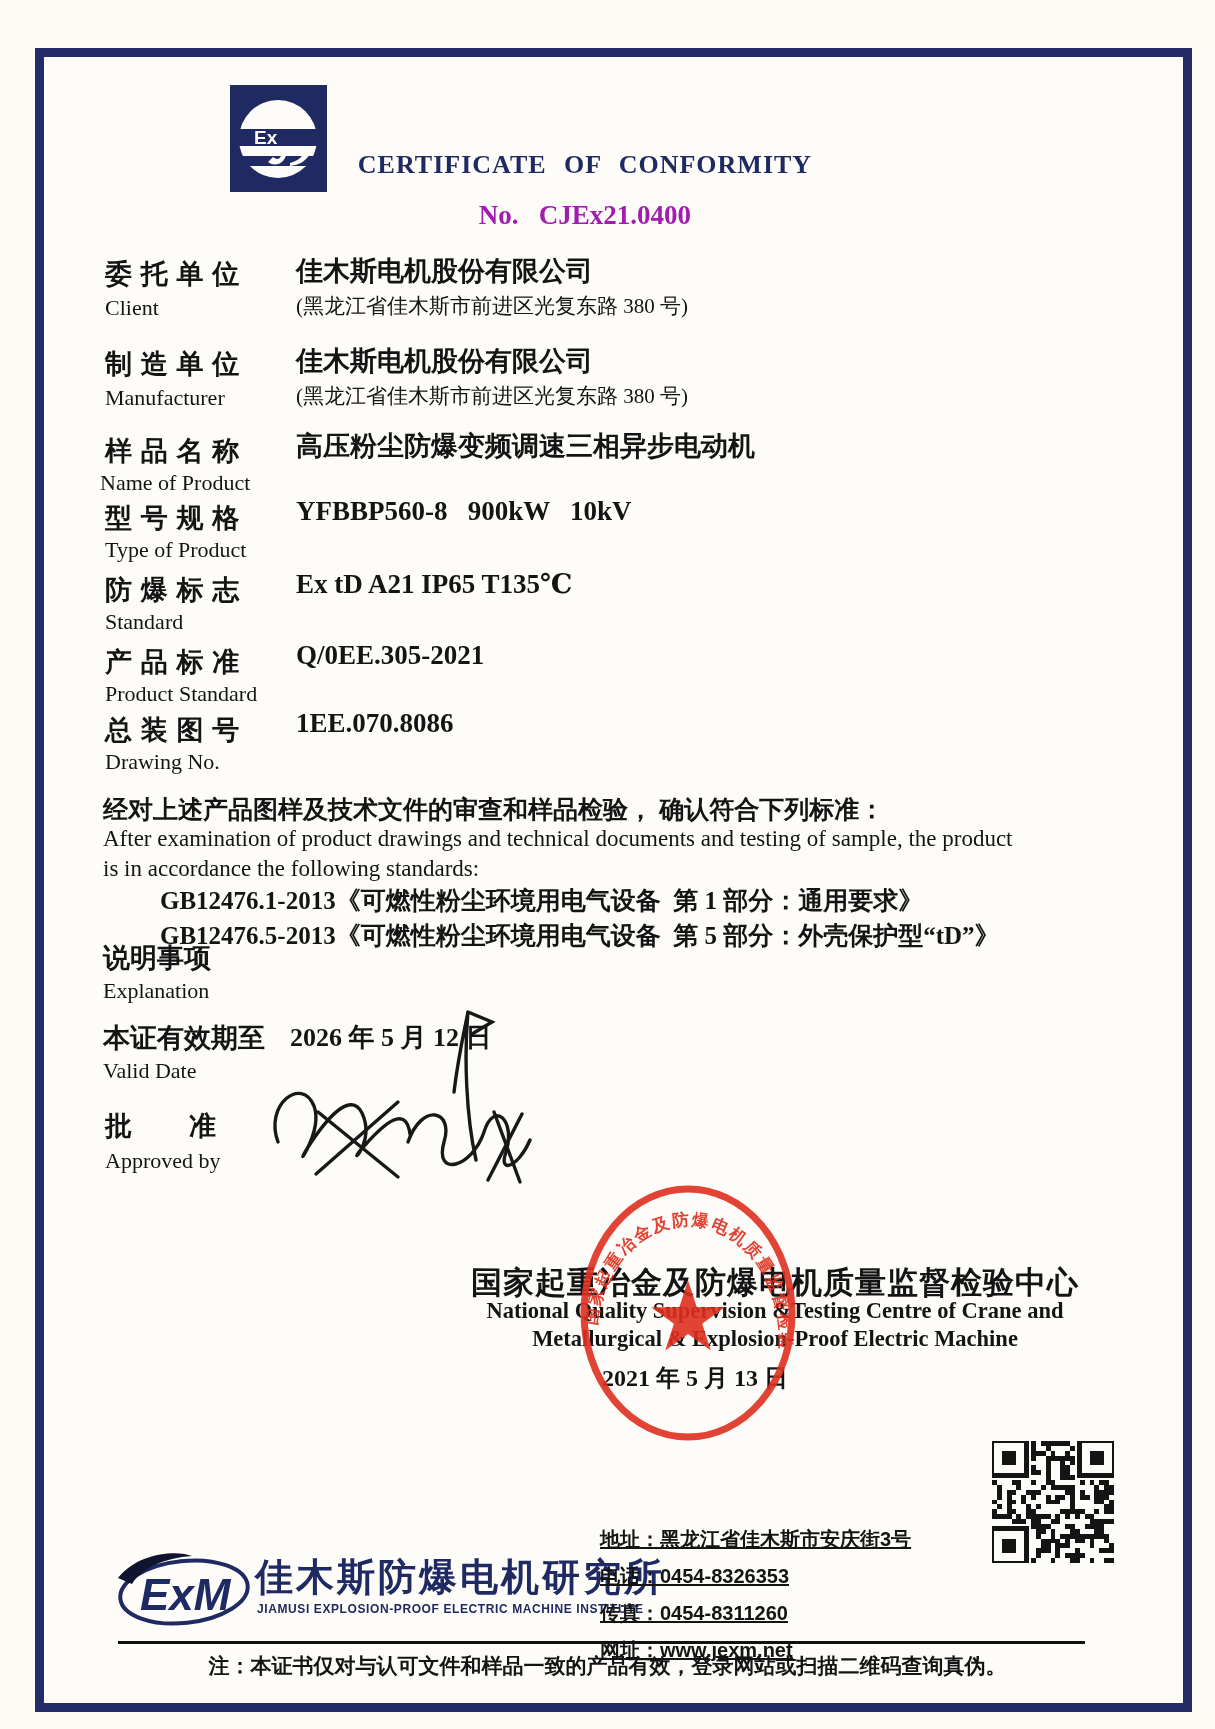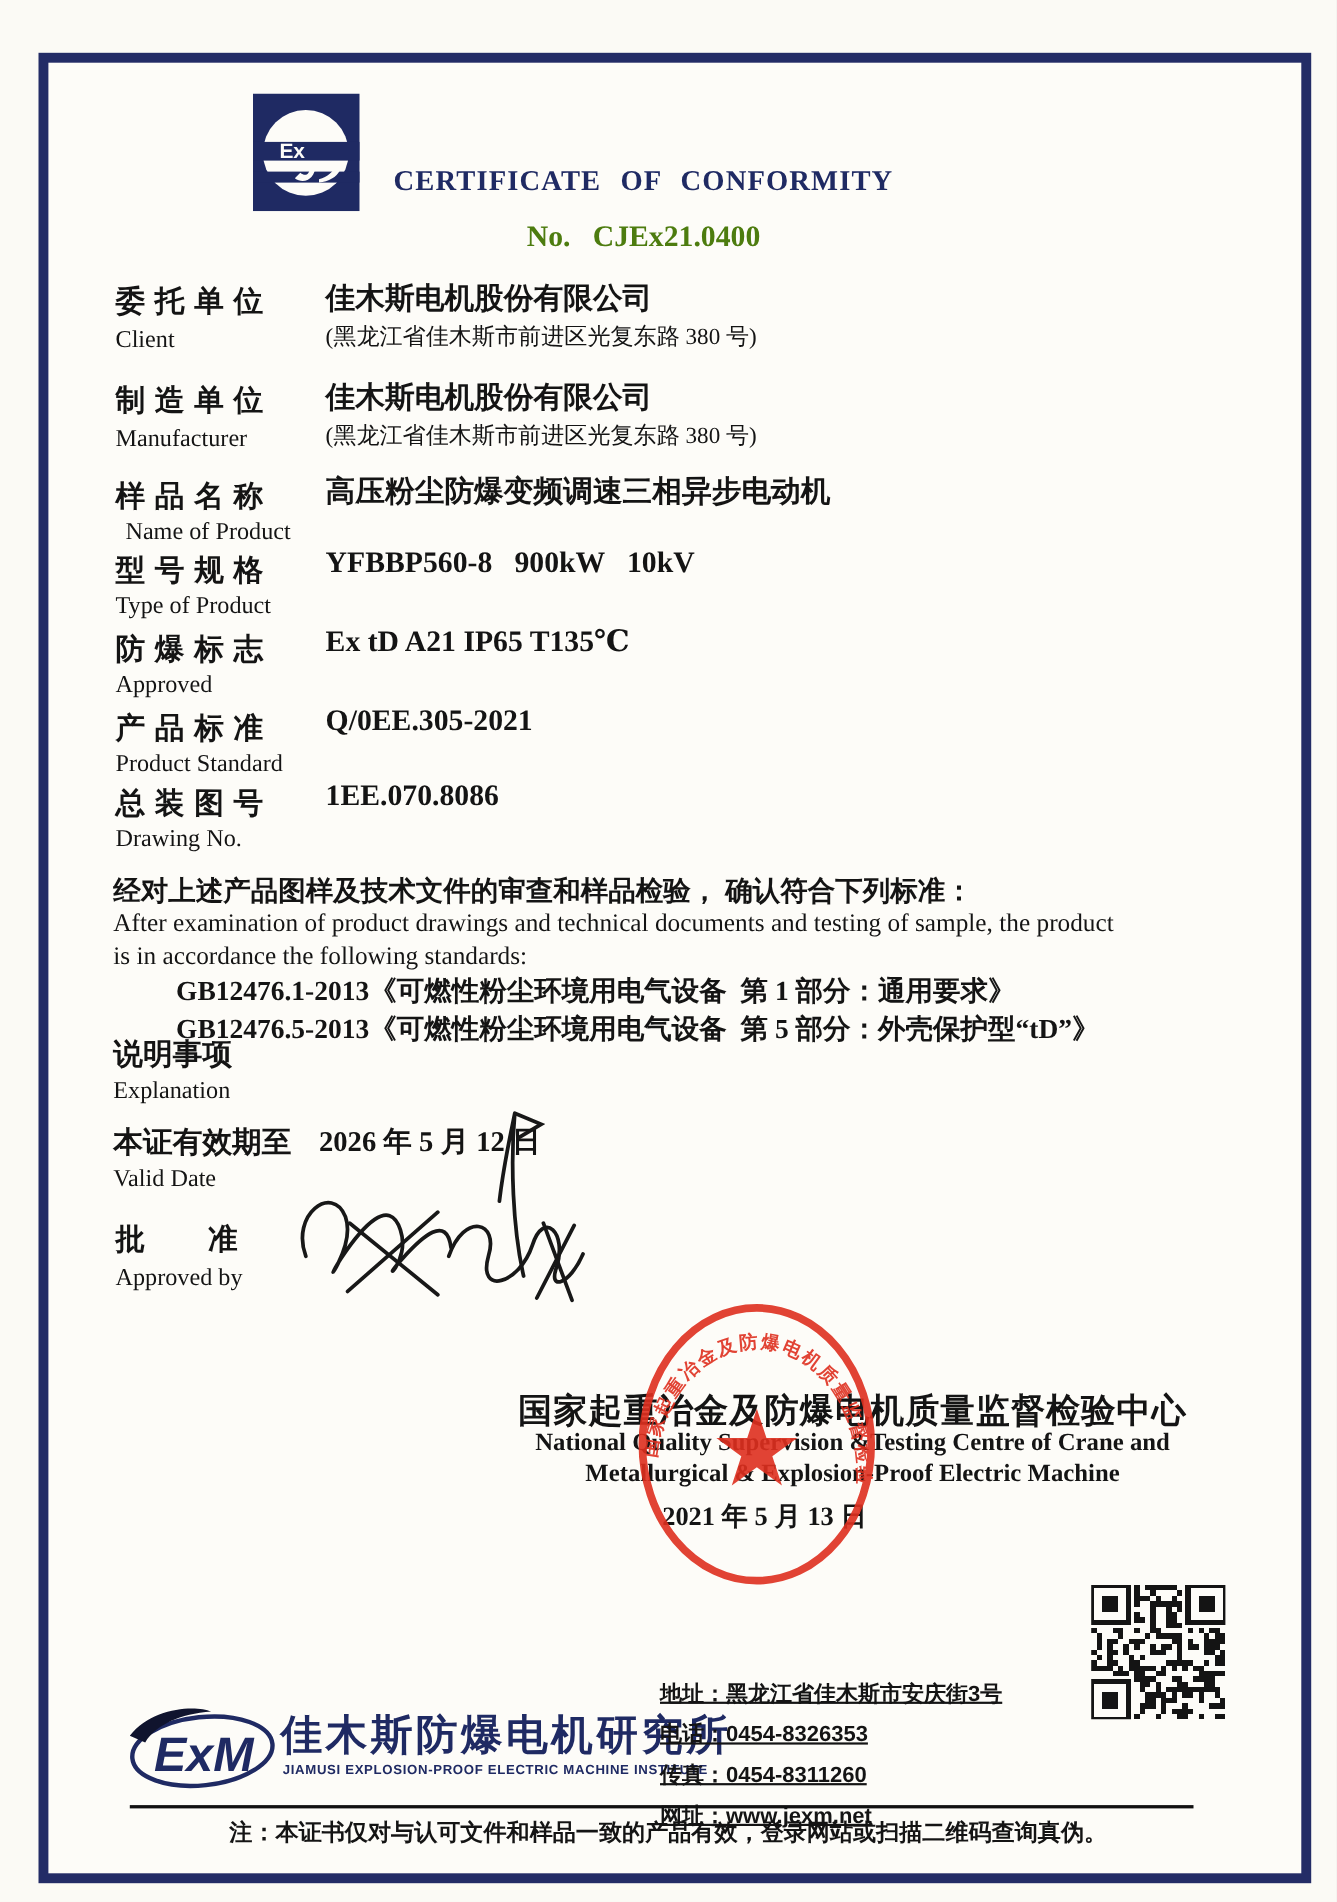--- a/index.html
+++ b/index.html
@@ -5,21 +5,21 @@
   html,body{margin:0;padding:0;background:#efeee9;}
   .page{position:relative;width:1215px;height:1729px;background:#fbfaf5;overflow:hidden;
         font-family:"Liberation Serif","DejaVu Serif",serif;color:#141414;}
   .frame{position:absolute;left:35px;top:48px;width:1139px;height:1646px;
          border:9px solid #232c66;background:#fdfcf8;}
   .abs{position:absolute;}
   .navy{color:#1f2a63;}
   .title-cn{font-family:"Liberation Sans","DejaVu Sans",sans-serif;font-weight:700;
             font-size:52px;letter-spacing:10px;color:#1f2a63;white-space:pre;}
   .title-en{font-weight:700;font-size:26px;letter-spacing:1px;word-spacing:10px;color:#1f2a63;}
-  .cert-no{font-weight:700;font-size:27px;color:#4d7c0f;white-space:pre;}
+  .cert-no{font-weight:700;font-size:27px;color:#a21caf;white-space:pre;}
   .lab-cn{font-size:27px;font-weight:600;letter-spacing:1px;white-space:pre;}
   .lab-en{font-size:22px;}
   .val{font-size:27px;font-weight:700;white-space:pre;}
   .sub{font-size:21px;font-weight:500;white-space:pre;}
   .stmt-cn{font-size:25px;font-weight:600;white-space:pre;}
   .stmt-en{font-size:23px;}
   .std{font-size:25px;font-weight:600;white-space:pre;}
   .issuer-cn{font-size:31px;font-weight:700;letter-spacing:1px;}
   .issuer-en{font-size:22.5px;font-weight:700;}
   .issuer-date{font-size:24px;font-weight:600;}
@@ -56,29 +56,29 @@
   <div class="abs lab-en" style="left:105px;top:295px;">Client</div>
   <div class="abs val" style="left:296px;top:253px;">佳木斯电机股份有限公司</div>
   <div class="abs sub" style="left:296px;top:292px;">(黑龙江省佳木斯市前进区光复东路 380 号)</div>
 
   <div class="abs lab-cn" style="left:105px;top:346px;">制 造 单 位</div>
   <div class="abs lab-en" style="left:105px;top:385px;">Manufacturer</div>
   <div class="abs val" style="left:296px;top:343px;">佳木斯电机股份有限公司</div>
   <div class="abs sub" style="left:296px;top:382px;">(黑龙江省佳木斯市前进区光复东路 380 号)</div>
 
   <div class="abs lab-cn" style="left:105px;top:433px;">样 品 名 称</div>
-  <div class="abs lab-en" style="left:114px;top:470px;">Name of Product</div>
+  <div class="abs lab-en" style="left:100px;top:470px;">Name of Product</div>
   <div class="abs val" style="left:296px;top:428px;">高压粉尘防爆变频调速三相异步电动机</div>
 
   <div class="abs lab-cn" style="left:105px;top:500px;">型 号 规 格</div>
   <div class="abs lab-en" style="left:105px;top:537px;">Type of Product</div>
   <div class="abs val" style="left:296px;top:496px;font-family:'Liberation Serif',serif;">YFBBP560-8   900kW   10kV</div>
 
   <div class="abs lab-cn" style="left:105px;top:572px;">防 爆 标 志</div>
-  <div class="abs lab-en" style="left:105px;top:609px;">Approved</div>
+  <div class="abs lab-en" style="left:105px;top:609px;">Standard</div>
   <div class="abs val" style="left:296px;top:568px;">Ex tD A21 IP65 T135℃</div>
 
   <div class="abs lab-cn" style="left:105px;top:644px;">产 品 标 准</div>
   <div class="abs lab-en" style="left:105px;top:681px;">Product Standard</div>
   <div class="abs val" style="left:296px;top:640px;">Q/0EE.305-2021</div>
 
   <div class="abs lab-cn" style="left:105px;top:712px;">总 装 图 号</div>
   <div class="abs lab-en" style="left:105px;top:749px;">Drawing No.</div>
   <div class="abs val" style="left:296px;top:708px;">1EE.070.8086</div>
 

